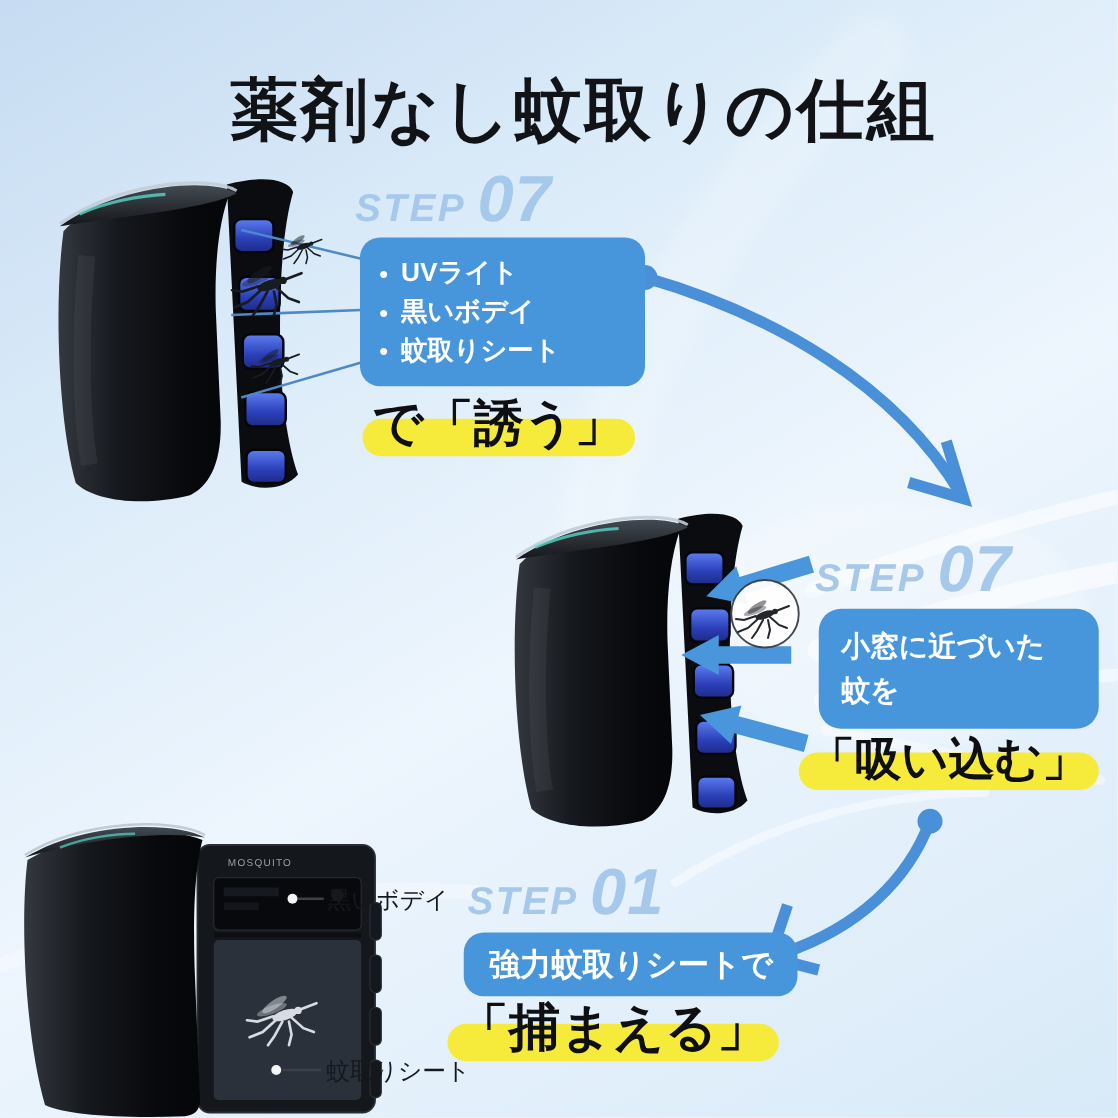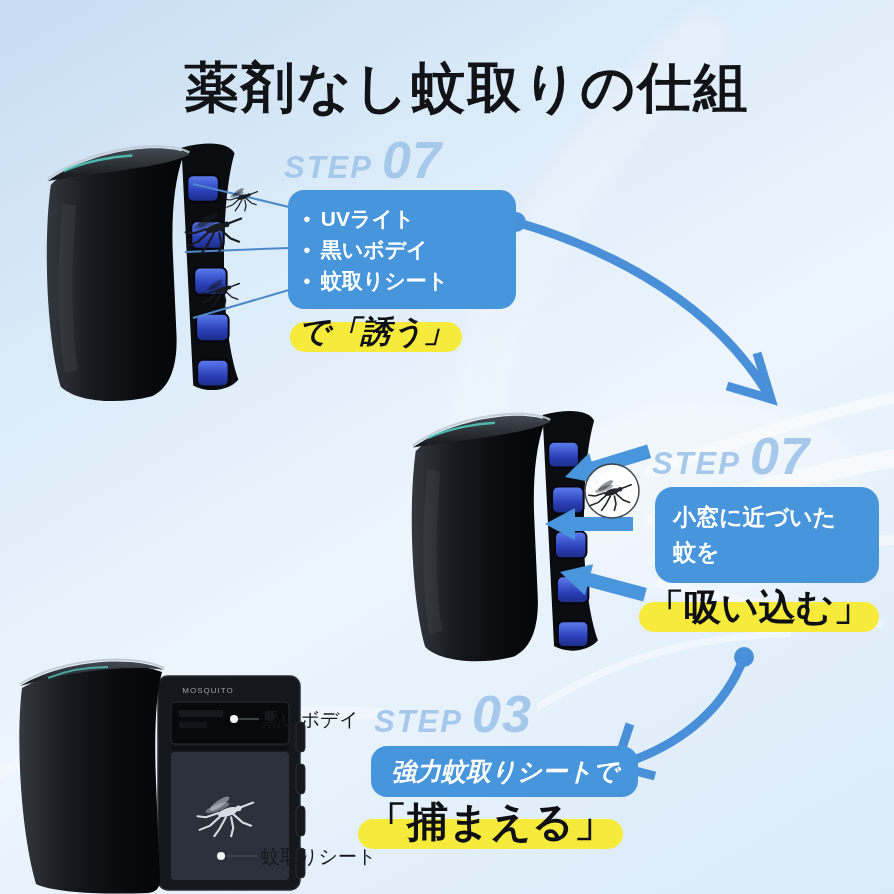--- a/index.html
+++ b/index.html
@@ -13,27 +13,27 @@
     font-family:"Liberation Serif",serif;font-size:54px;font-weight:700;color:#111317;letter-spacing:2px;margin-left:20px;}
   .step-head{position:absolute;z-index:3;display:flex;align-items:baseline;gap:9px;
     font-style:italic;font-weight:700;color:#a6c8eb;}
   .sw{font-size:31px;letter-spacing:2px;}
   .sn{font-size:52px;line-height:1;letter-spacing:1px;}
   .sh1{left:284px;top:134px;} .sh2{left:652px;top:430px;} .sh3{left:374px;top:688px;}
   .bluebox{position:absolute;z-index:3;background:#4796db;color:#ffffff;font-weight:700;
     border-radius:16px;box-sizing:border-box;}
   .b1{left:288px;top:190px;width:228px;padding:13px 10px 13px 15px;font-size:21px;line-height:31px;}
   .b2{left:655px;top:487px;width:224px;padding:13px 24px 13px 18px;font-size:23px;line-height:35px;border-radius:18px;}
-  .b3{left:371px;top:746px;padding:9px 20px;font-size:25px;border-radius:16px;white-space:nowrap;font-style:italic;}
+  .b3{left:371px;top:746px;padding:9px 20px;font-size:25px;border-radius:16px;white-space:nowrap;}
   .feat{display:flex;align-items:center;gap:10px;}
   .bul{font-size:13px;line-height:1;}
   .action{position:absolute;z-index:3;font-weight:700;color:#0e0f12;white-space:nowrap;}
   .action .at{position:relative;z-index:1;}
   .hl{position:absolute;left:-8px;right:-8px;bottom:1px;height:30px;background:#f6ea3b;border-radius:15px;z-index:0;}
-  .a1{left:298px;top:311px;font-size:31px;font-style:italic;}
+  .a1{left:298px;top:311px;font-size:40px;}
   .a2{left:647px;top:583px;font-size:37px;}
   .a3{left:366px;top:795px;font-size:41px;}
   .dev-label{position:absolute;z-index:3;font-size:19px;color:#15181c;white-space:nowrap;}
   .dl-panel{left:262px;top:707px;} .dl-sheet{left:261px;top:844px;}
 </style>
 </head>
 <body>
 
 <div class="stage">
 
@@ -214,21 +214,21 @@
     <div>小窓に近づいた</div>
     <div>蚊を</div>
   </div>
   <div class="action a2">
     <span class="hl"></span>
     <span class="at">「吸い込む」</span>
   </div>
 
   <div class="step-head sh3">
     <span class="sw">STEP</span>
-    <span class="sn">03</span>
+    <span class="sn">01</span>
   </div>
   <div class="bluebox b3">強力蚊取りシートで</div>
   <div class="action a3">
     <span class="hl"></span>
     <span class="at">「捕まえる」</span>
   </div>
 
   <div class="dev-label dl-panel">黒いボデイ</div>
   <div class="dev-label dl-sheet">蚊取りシート</div>
 

